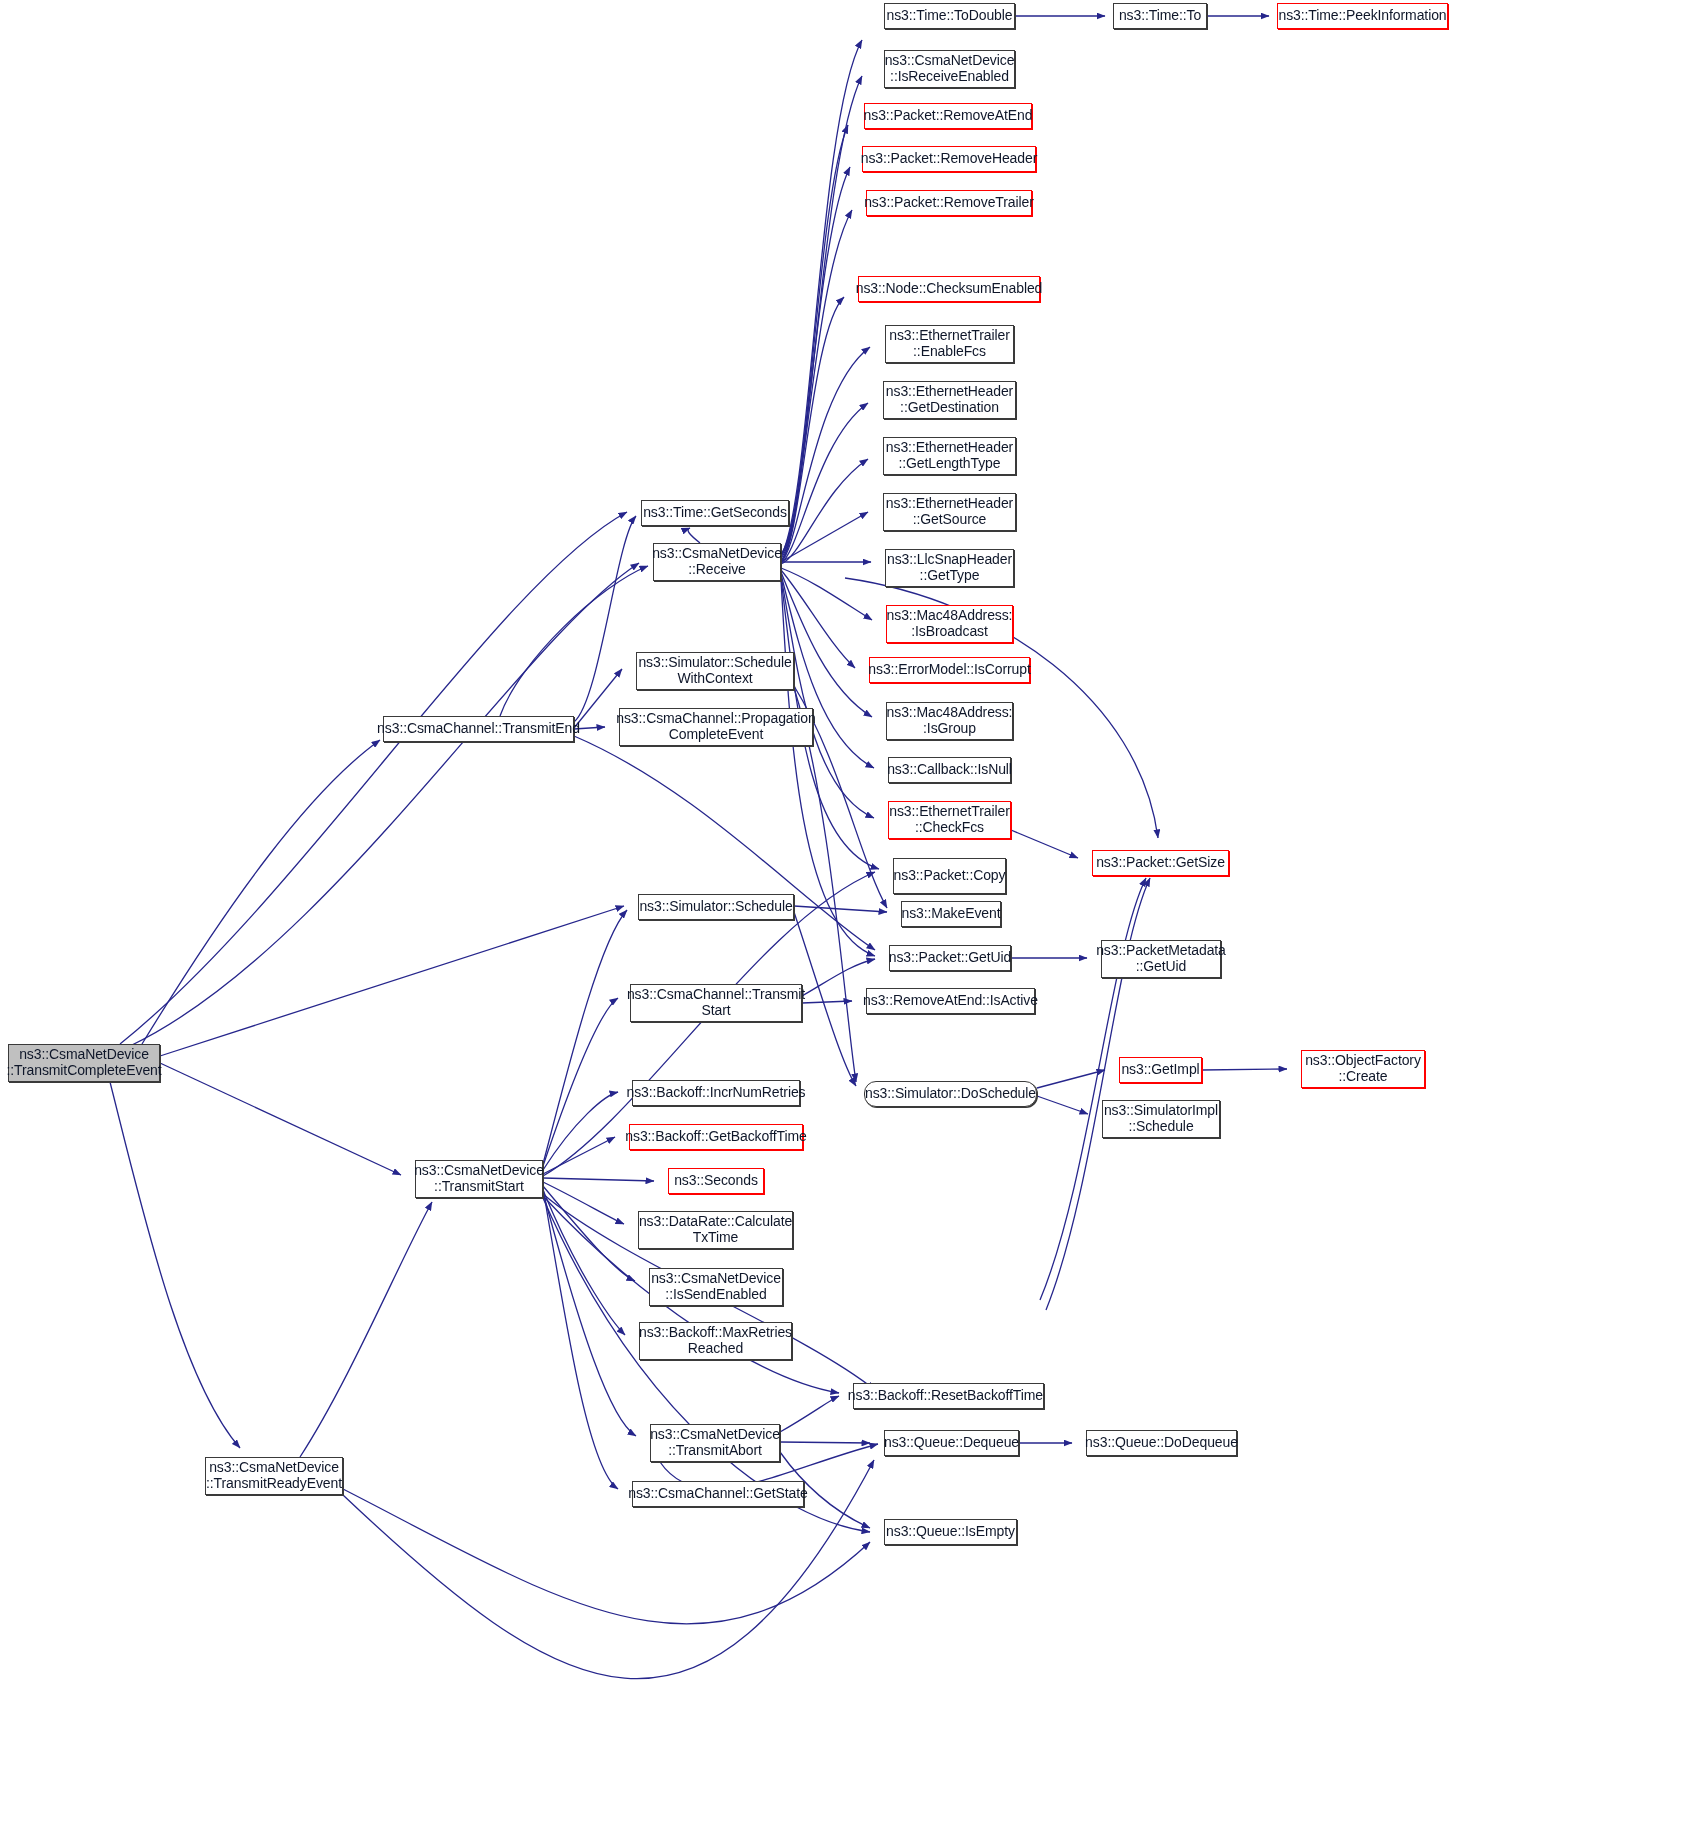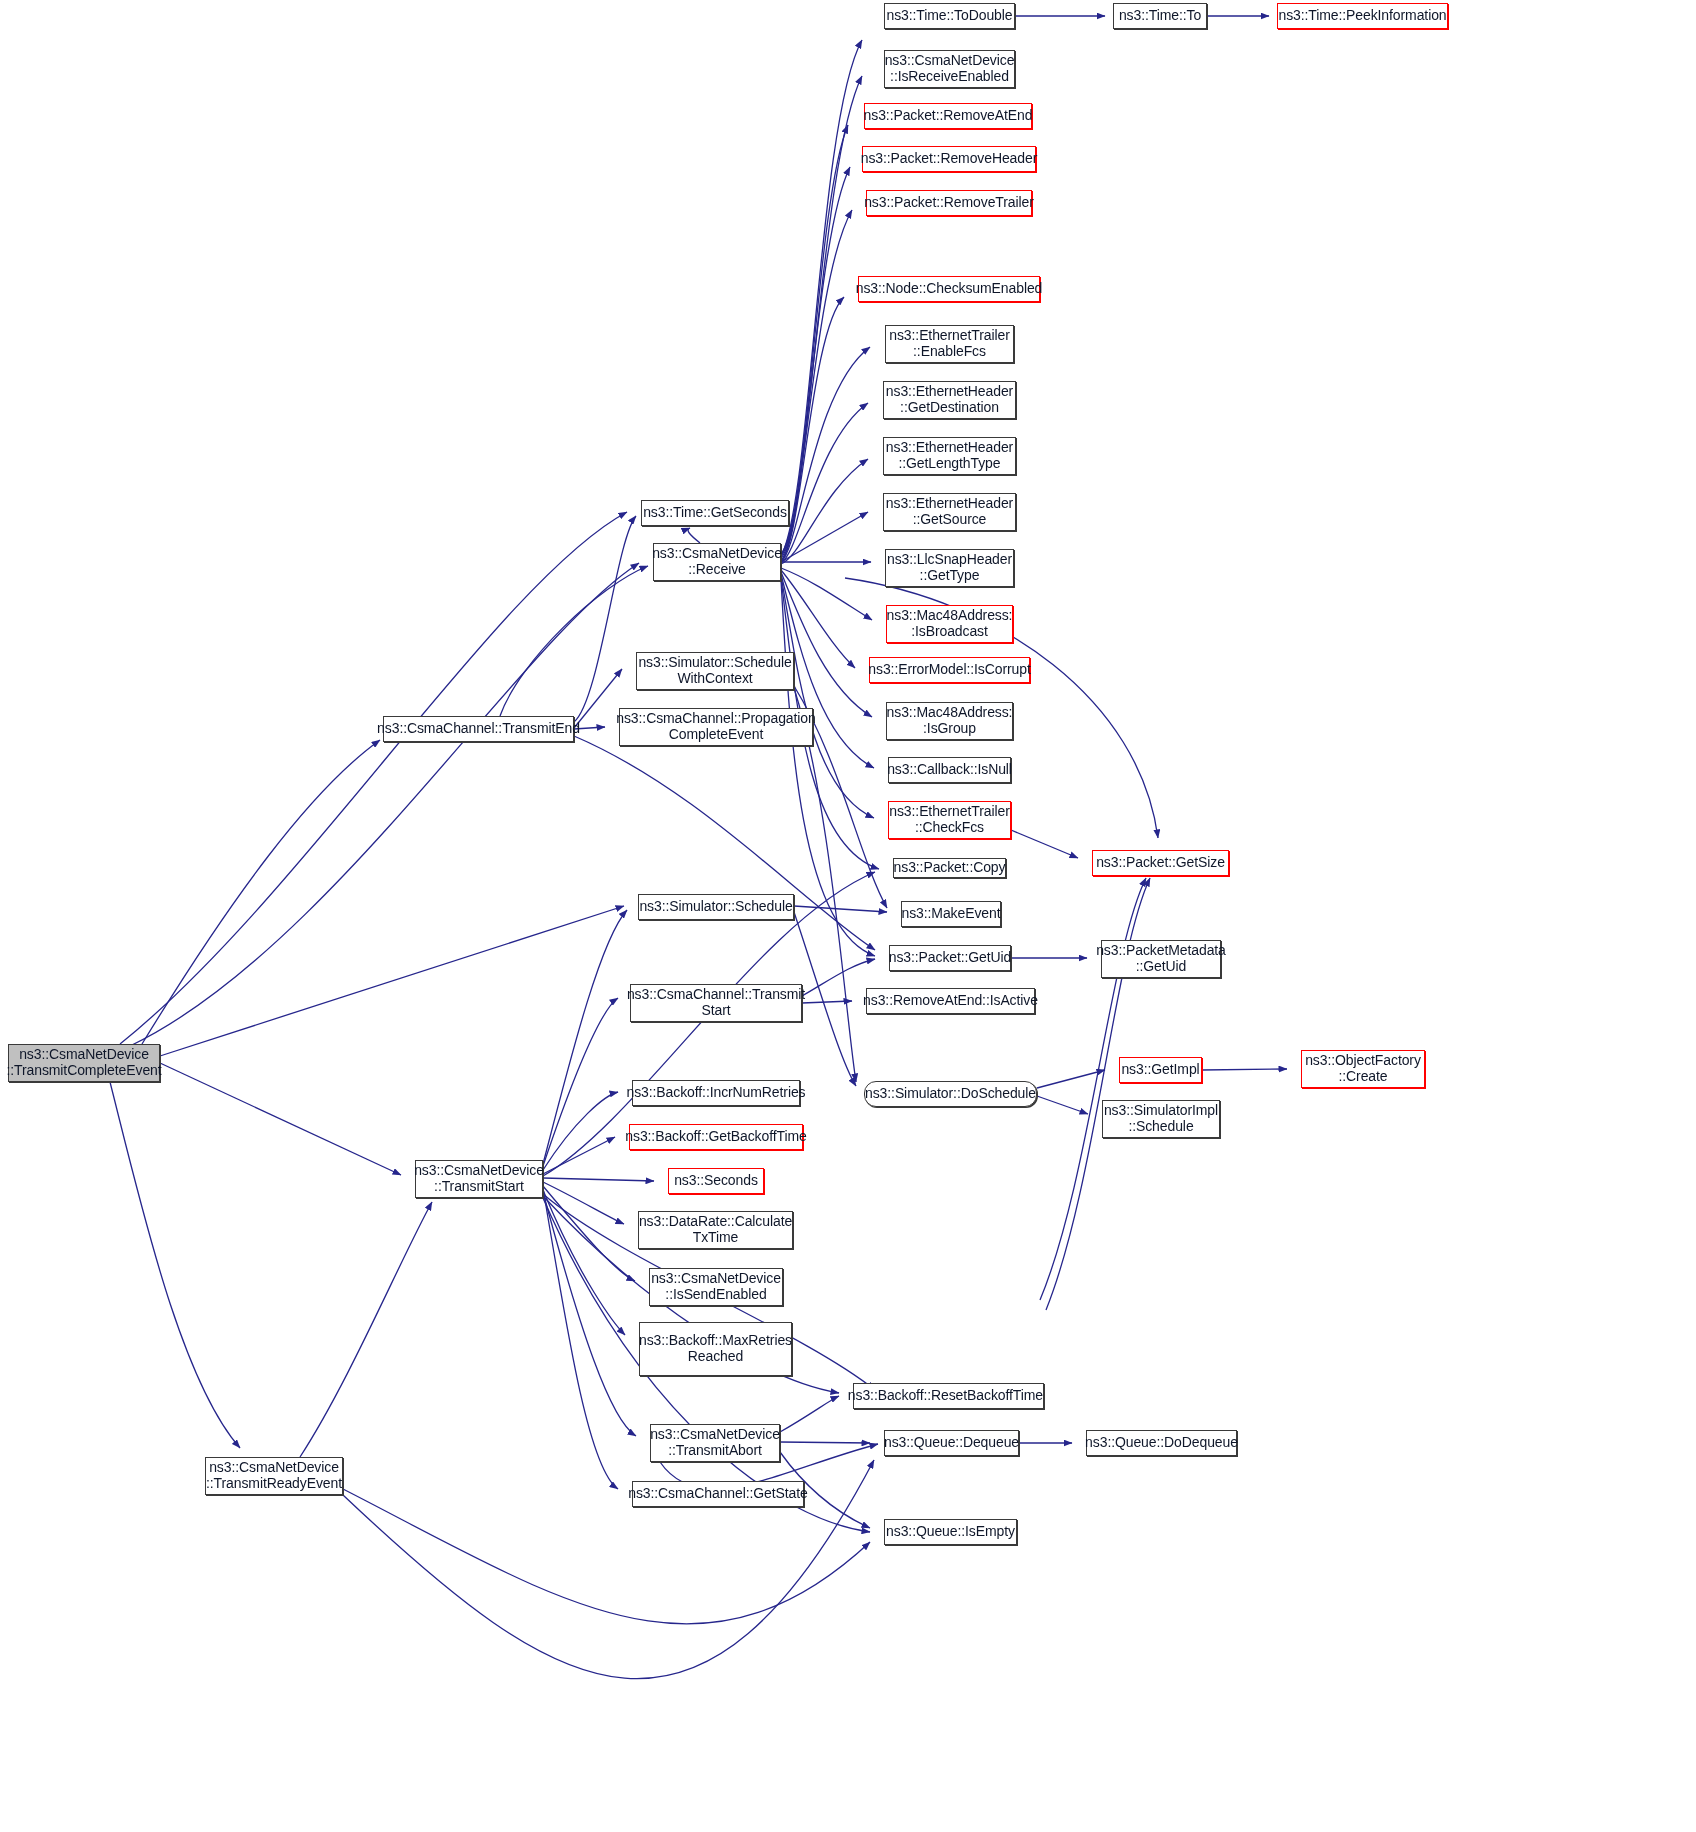--- a/index.html
+++ b/index.html
@@ -169,21 +169,21 @@
       <div class="node" style="left: 885px; top: 549px; width: 129px; height: 38px;"><span>ns3::LlcSnapHeader
 ::GetType</span></div>
       <div class="node red" style="left: 886px; top: 605px; width: 127px; height: 38px;"><span>ns3::Mac48Address:
 :IsBroadcast</span></div>
       <div class="node red" style="left: 869px; top: 657px; width: 161px; height: 26px;"><span>ns3::ErrorModel::IsCorrupt</span></div>
       <div class="node" style="left: 886px; top: 702px; width: 127px; height: 38px;"><span>ns3::Mac48Address:
 :IsGroup</span></div>
       <div class="node" style="left: 888px; top: 757px; width: 123px; height: 26px;"><span>ns3::Callback::IsNull</span></div>
       <div class="node red" style="left: 888px; top: 801px; width: 123px; height: 38px;"><span>ns3::EthernetTrailer
 ::CheckFcs</span></div>
-      <div class="node" style="left: 893px; top: 858px; width: 113px; height: 20px;"><span>ns3::Packet::Copy</span></div>
+      <div class="node" style="left: 893px; top: 858px; width: 113px; height: 36px;"><span>ns3::Packet::Copy</span></div>
       <div class="node" style="left: 901px; top: 901px; width: 100px; height: 26px;"><span>ns3::MakeEvent</span></div>
       <div class="node" style="left: 889px; top: 945px; width: 122px; height: 26px;"><span>ns3::Packet::GetUid</span></div>
       <div class="node" style="left: 866px; top: 988px; width: 169px; height: 26px;"><span>ns3::RemoveAtEnd::IsActive</span></div>
       <div class="node" style="left: 864px; top: 1081px; width: 173px; height: 26px; border-radius: 12px;"><span>ns3::Simulator::DoSchedule</span></div>
       <div class="node" style="left: 853px; top: 1383px; width: 191px; height: 26px; justify-content: flex-end;"><span>ns3::Backoff::ResetBackoffTime</span></div>
       <div class="node" style="left: 884px; top: 1430px; width: 135px; height: 26px;"><span>ns3::Queue::Dequeue</span></div>
       <div class="node" style="left: 884px; top: 1519px; width: 133px; height: 26px;"><span>ns3::Queue::IsEmpty</span></div>
       <div class="node red" style="left: 1092px; top: 850px; width: 137px; height: 26px;"><span>ns3::Packet::GetSize</span></div>
       <div class="node" style="left: 1101px; top: 940px; width: 120px; height: 38px;"><span>ns3::PacketMetadata
 ::GetUid</span></div>
@@ -204,21 +204,21 @@
       <div class="node" style="left: 638px; top: 894px; width: 156px; height: 26px;"><span>ns3::Simulator::Schedule</span></div>
       <div class="node" style="left: 630px; top: 984px; width: 172px; height: 38px;"><span>ns3::CsmaChannel::Transmit
 Start</span></div>
       <div class="node" style="left: 632px; top: 1080px; width: 168px; height: 26px;"><span>ns3::Backoff::IncrNumRetries</span></div>
       <div class="node red" style="left: 629px; top: 1124px; width: 174px; height: 26px;"><span>ns3::Backoff::GetBackoffTime</span></div>
       <div class="node red" style="left: 668px; top: 1168px; width: 96px; height: 26px;"><span>ns3::Seconds</span></div>
       <div class="node" style="left: 638px; top: 1211px; width: 155px; height: 38px;"><span>ns3::DataRate::Calculate
 TxTime</span></div>
       <div class="node" style="left: 649px; top: 1268px; width: 134px; height: 38px;"><span>ns3::CsmaNetDevice
 ::IsSendEnabled</span></div>
-      <div class="node" style="left: 639px; top: 1322px; width: 153px; height: 54px;"><span>ns3::Backoff::MaxRetries
+      <div class="node" style="left: 639px; top: 1322px; width: 153px; height: 38px;"><span>ns3::Backoff::MaxRetries
 Reached</span></div>
       <div class="node" style="left: 415px; top: 1160px; width: 128px; height: 38px;"><span>ns3::CsmaNetDevice
 ::TransmitStart</span></div>
       <div class="node" style="left: 650px; top: 1424px; width: 130px; height: 38px;"><span>ns3::CsmaNetDevice
 ::TransmitAbort</span></div>
       <div class="node" style="left: 632px; top: 1481px; width: 172px; height: 26px;"><span>ns3::CsmaChannel::GetState</span></div>
       <div class="node" style="left: 205px; top: 1457px; width: 138px; height: 38px;"><span>ns3::CsmaNetDevice
 ::TransmitReadyEvent</span></div>
     </div>
 </div>

